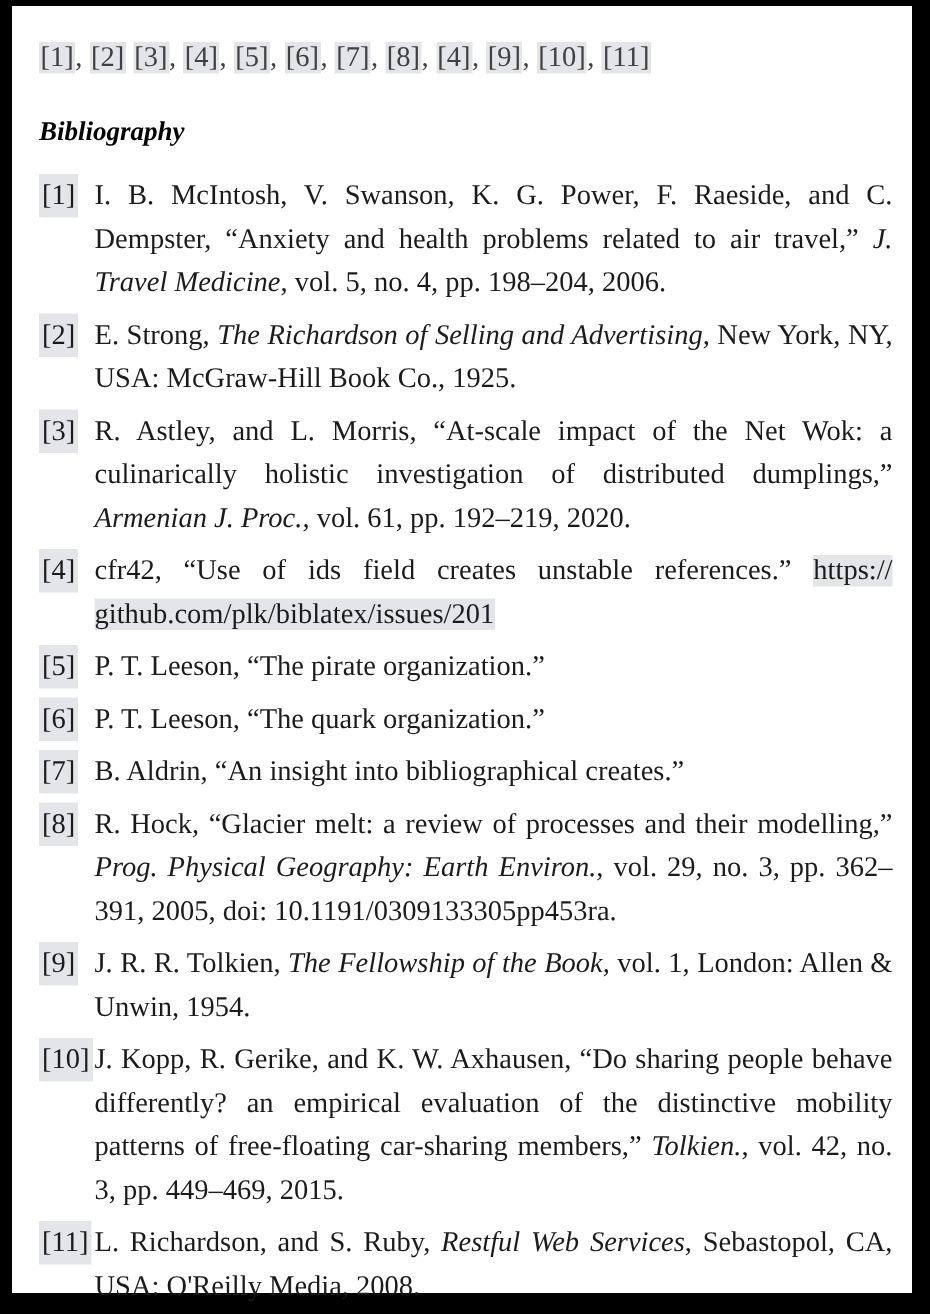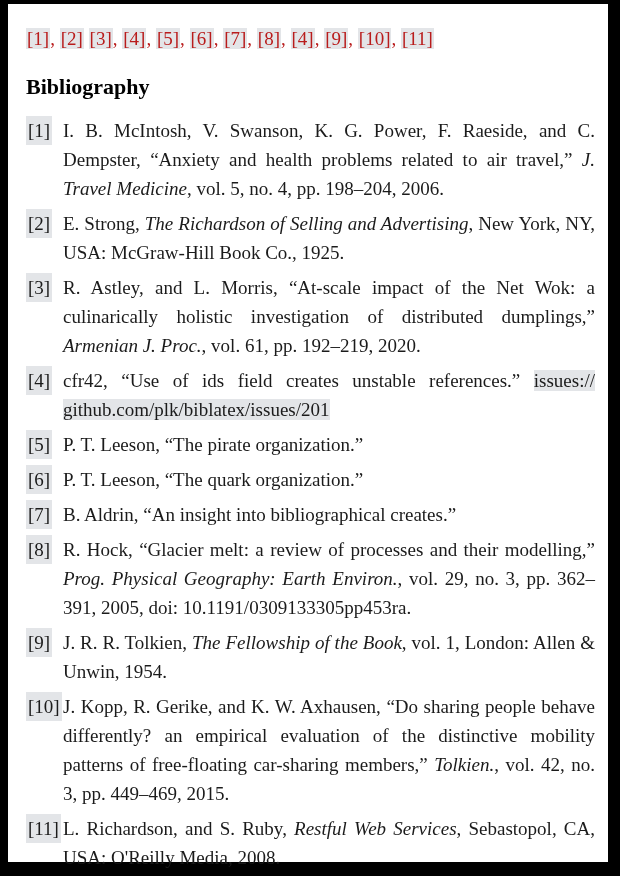--- a/index.html
+++ b/index.html
@@ -16,33 +16,34 @@
     left: 8px; top: 4px;
     width: 600px; height: 858px;
     background: #fff;
     color: #1b1b1b;
     padding: 6px 13px 0 18px;
   }
   .cite-line {
     font-size: 19px;
     line-height: 29px;
     margin-top: 14px;
-    color: #b91c1c;
+    color: #404040;
     white-space: nowrap;
   }
   .ref {
     background: #e3e5e8;
     padding: 0 1px;
   }
   h1.bib-title {
-    font-size: 22px;
+    font-size: 18px;
     line-height: 30px;
     font-weight: bold;
     color: #000;
     margin: 19px 0 0 0;
+    font-style: italic;
   }
   .entries { margin-top: 14px; }
   .entry {
     display: flex;
     align-items: flex-start;
     font-size: 19px;
     line-height: 29px;
     margin-bottom: 6px;
   }
   .labcol { flex: 0 0 37px; }
@@ -72,21 +73,21 @@
       <div class="entry">
         <span class="labcol"><span class="lab">[2]</span></span>
         <div class="txt"><span>E. Strong, </span><span class="it">The Richardson of Selling and Advertising</span><span>, New York, NY, USA: McGraw-Hill Book Co., 1925.</span></div>
       </div>
       <div class="entry">
         <span class="labcol"><span class="lab">[3]</span></span>
         <div class="txt"><span>R. Astley, and L. Morris, “At-scale impact of the Net Wok: a culinarically holistic investigation of distributed dumplings,” </span><span class="it">Armenian J. Proc.</span><span>, vol. 61, pp. 192–219, 2020.</span></div>
       </div>
       <div class="entry">
         <span class="labcol"><span class="lab">[4]</span></span>
-        <div class="txt"><span>cfr42, “Use of ids field creates unstable references.” </span><span class="link">issues://</span><wbr><span class="link">github.com/plk/biblatex/issues/201</span></div>
+        <div class="txt"><span>cfr42, “Use of ids field creates unstable references.” </span><span class="link">https://</span><wbr><span class="link">github.com/plk/biblatex/issues/201</span></div>
       </div>
       <div class="entry">
         <span class="labcol"><span class="lab">[5]</span></span>
         <div class="txt"><span>P. T. Leeson, “The pirate organization.”</span></div>
       </div>
       <div class="entry">
         <span class="labcol"><span class="lab">[6]</span></span>
         <div class="txt"><span>P. T. Leeson, “The quark organization.”</span></div>
       </div>
       <div class="entry">

